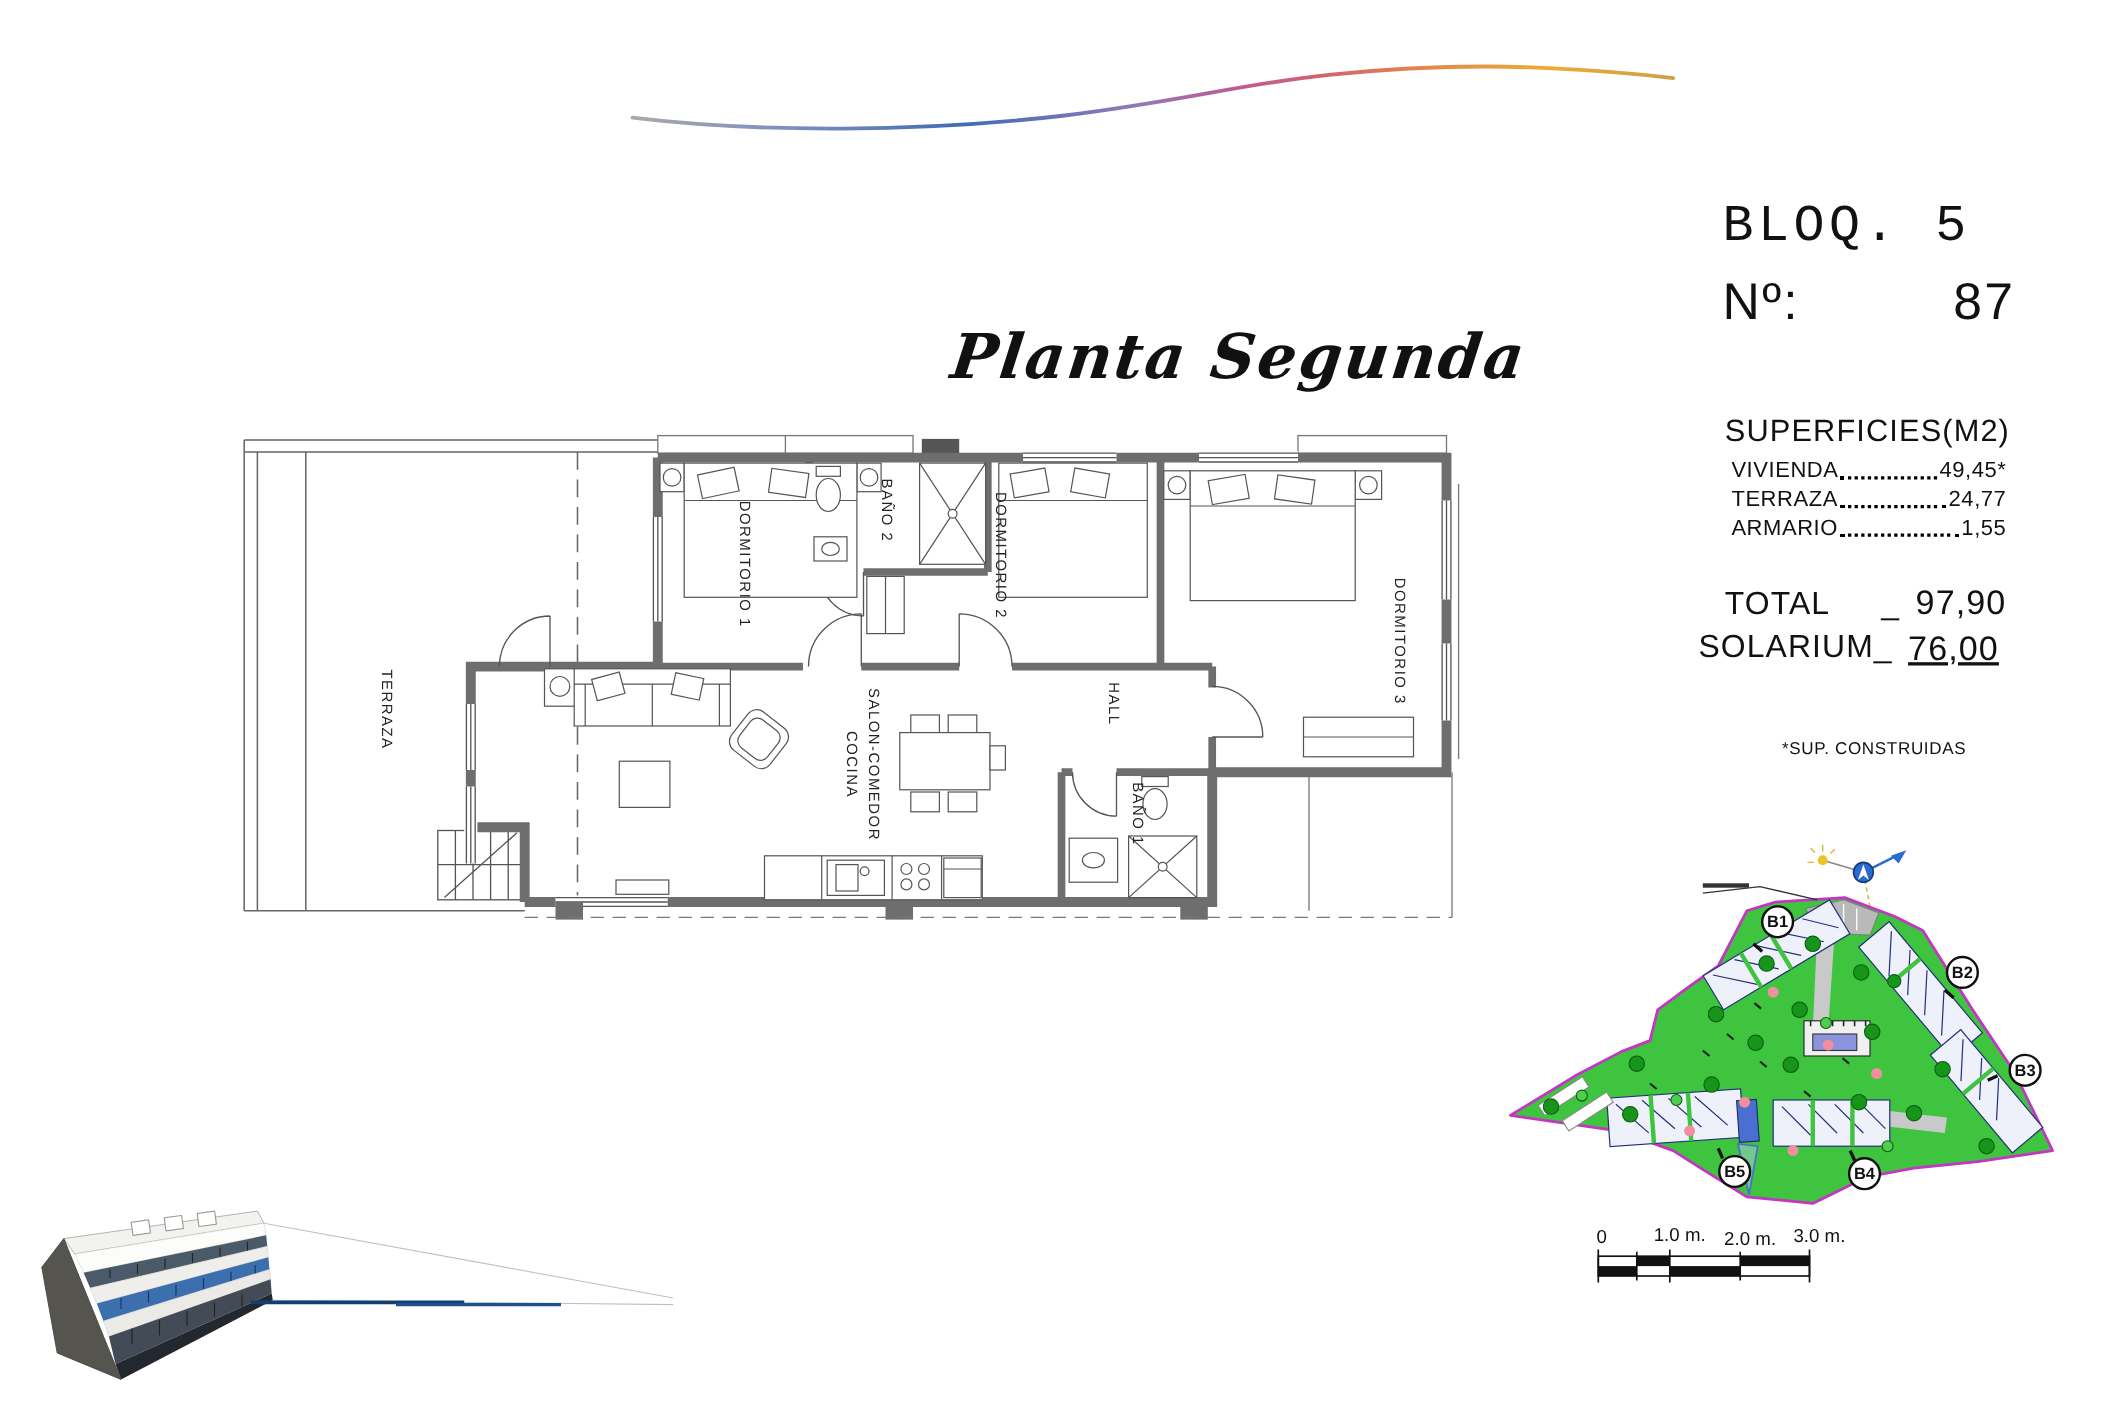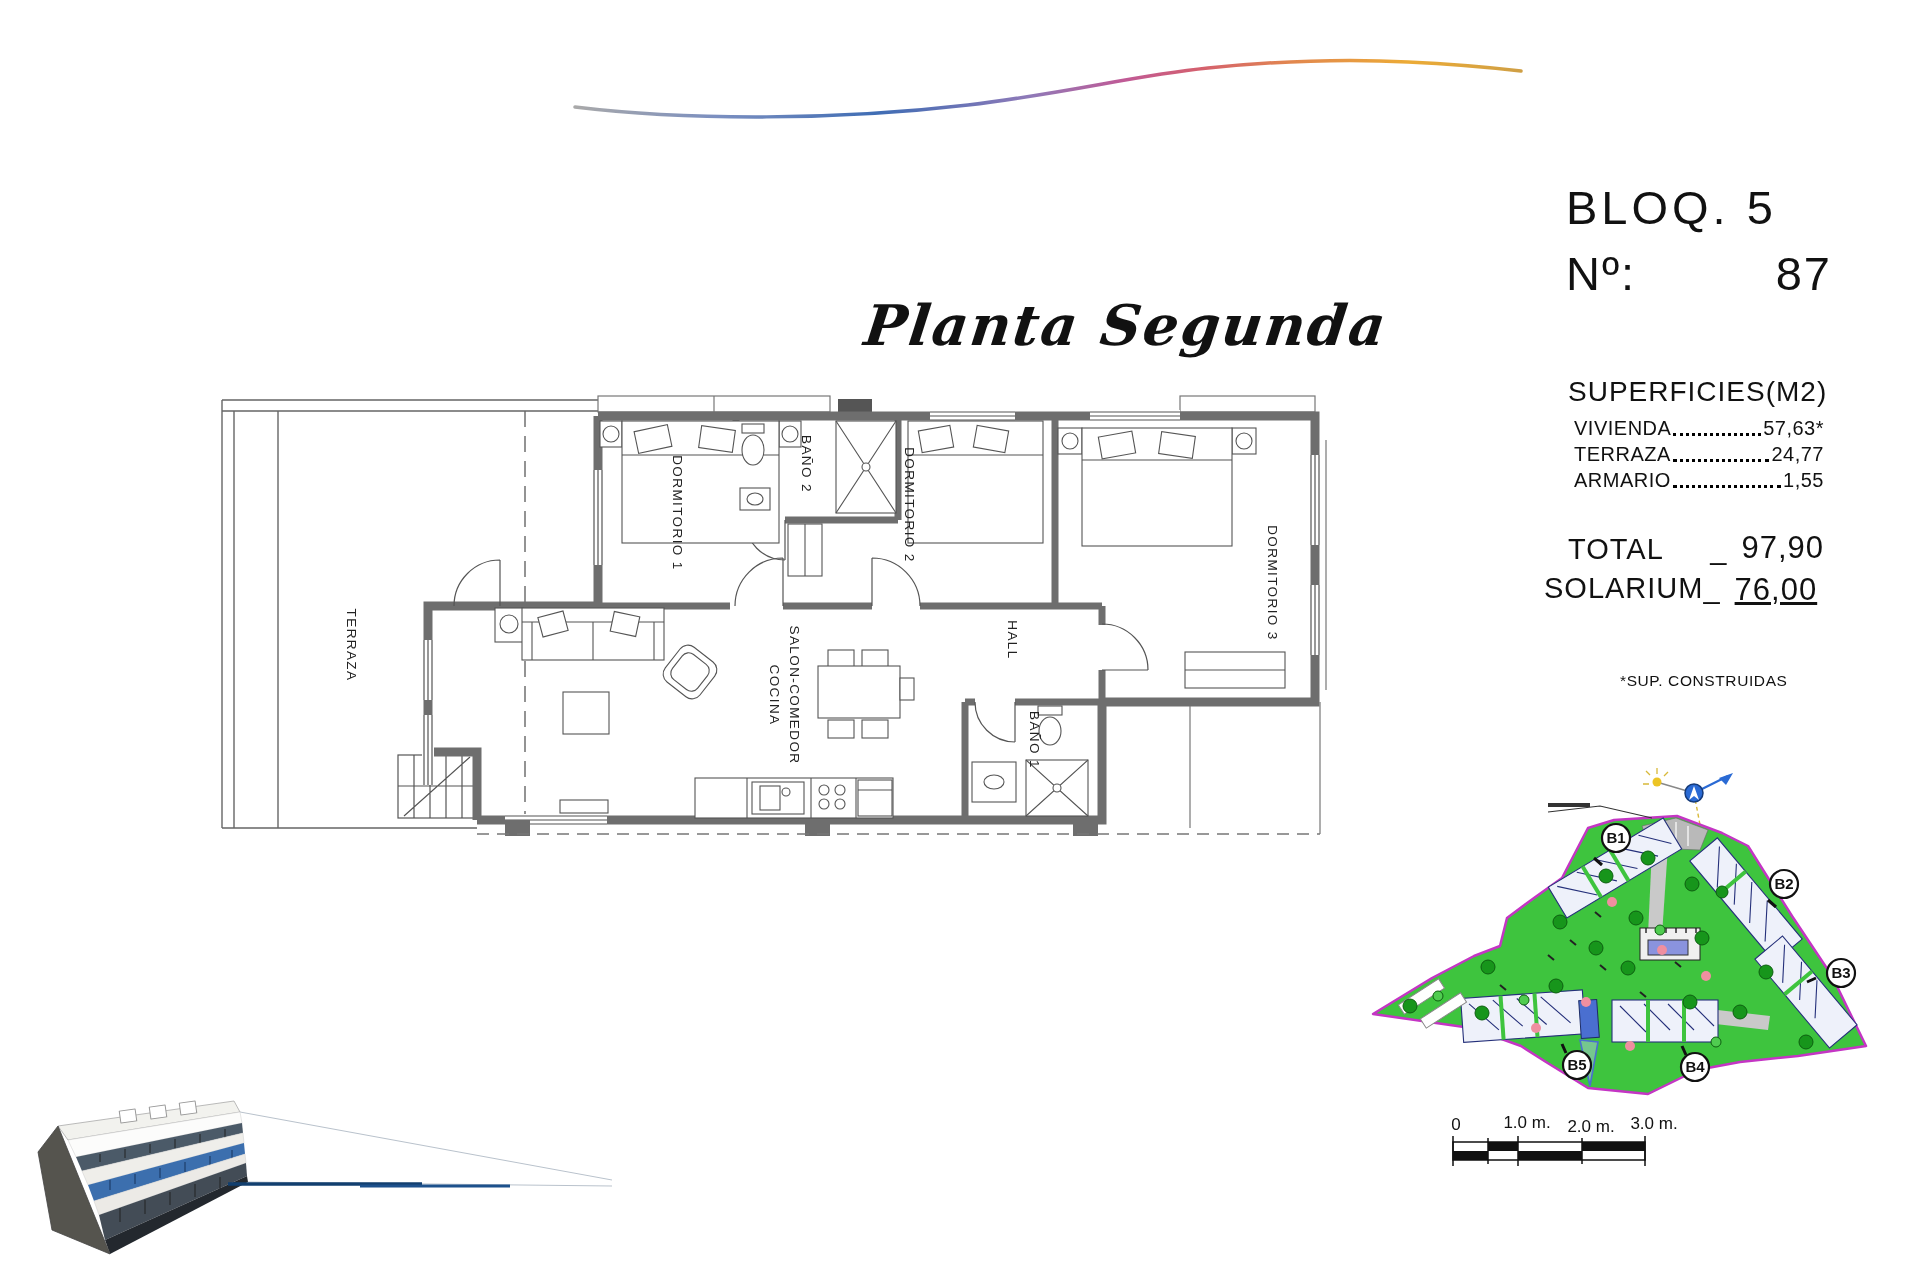--- a/index.html
+++ b/index.html
@@ -374,33 +374,33 @@
     <rect x="180" y="1102" width="16" height="12" fill="#fff" stroke="#999" transform="rotate(-8 188 1108)"></rect>
   </g>
   <g>
     <path d="M228,1184 L422,1184" stroke="#123f6f" stroke-width="3.5" fill="none"></path>
     <path d="M360,1186 L510,1186" stroke="#1d518c" stroke-width="3" fill="none"></path>
   </g>
 </svg>
 
   <div class="abs title" style="left:865px;top:292px;">Planta Segunda</div>
 
-  <div class="abs blk" style="left:1566px;top:180px;">BLOQ. 5</div>
+  <div class="abs blk" style="left:1566px;top:180px;font-family:Liberation Mono, monospace;">BLOQ. 5</div>
   <div class="abs numrow" style="left:1566px;top:246px;text-align:right;">
     <span>Nº:</span>
     <span class="val">87</span>
   </div>
 
   <div class="abs sheading" style="left:1568px;top:376px;">SUPERFICIES(M2)</div>
 
   <div class="abs arearows" style="left:1574px;top:414px;">
     <div class="arow">
       <span>VIVIENDA</span>
       <span class="leader"></span>
-      <span>57,63*</span>
+      <span>49,45*</span>
     </div>
     <div class="arow">
       <span>TERRAZA</span>
       <span class="leader"></span>
       <span>24,77</span>
     </div>
     <div class="arow">
       <span>ARMARIO</span>
       <span class="leader"></span>
       <span>1,55</span>

